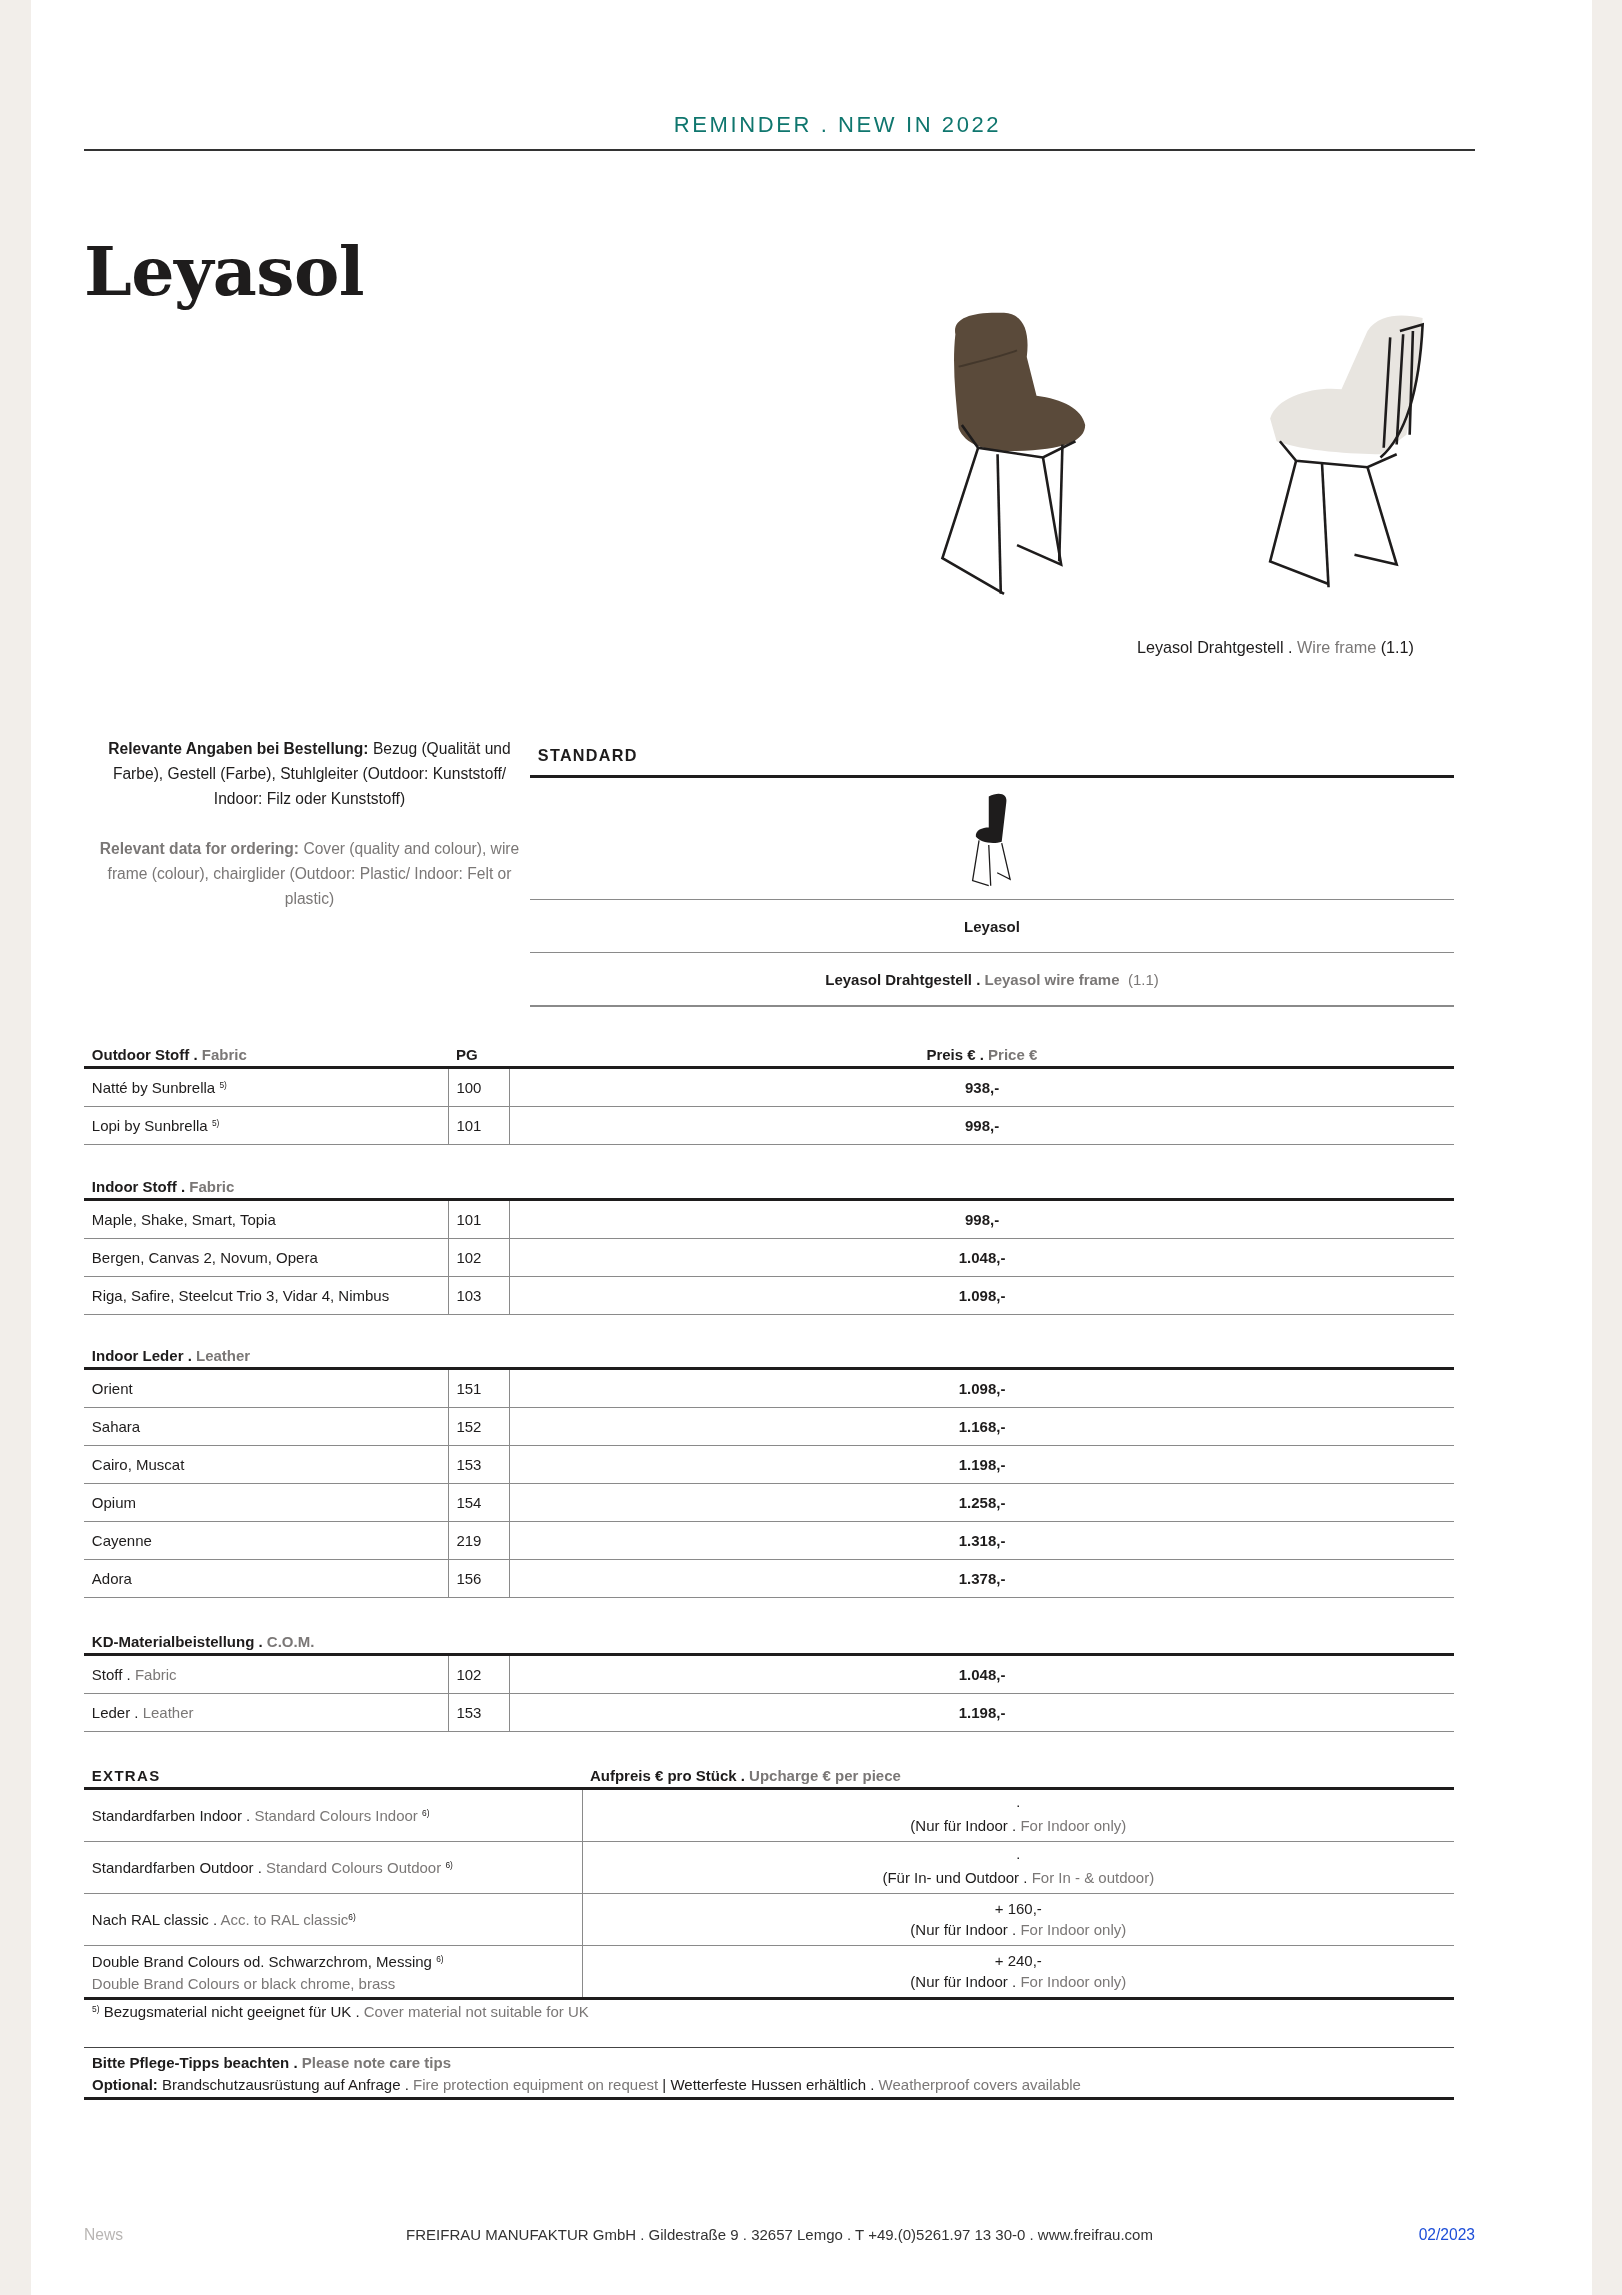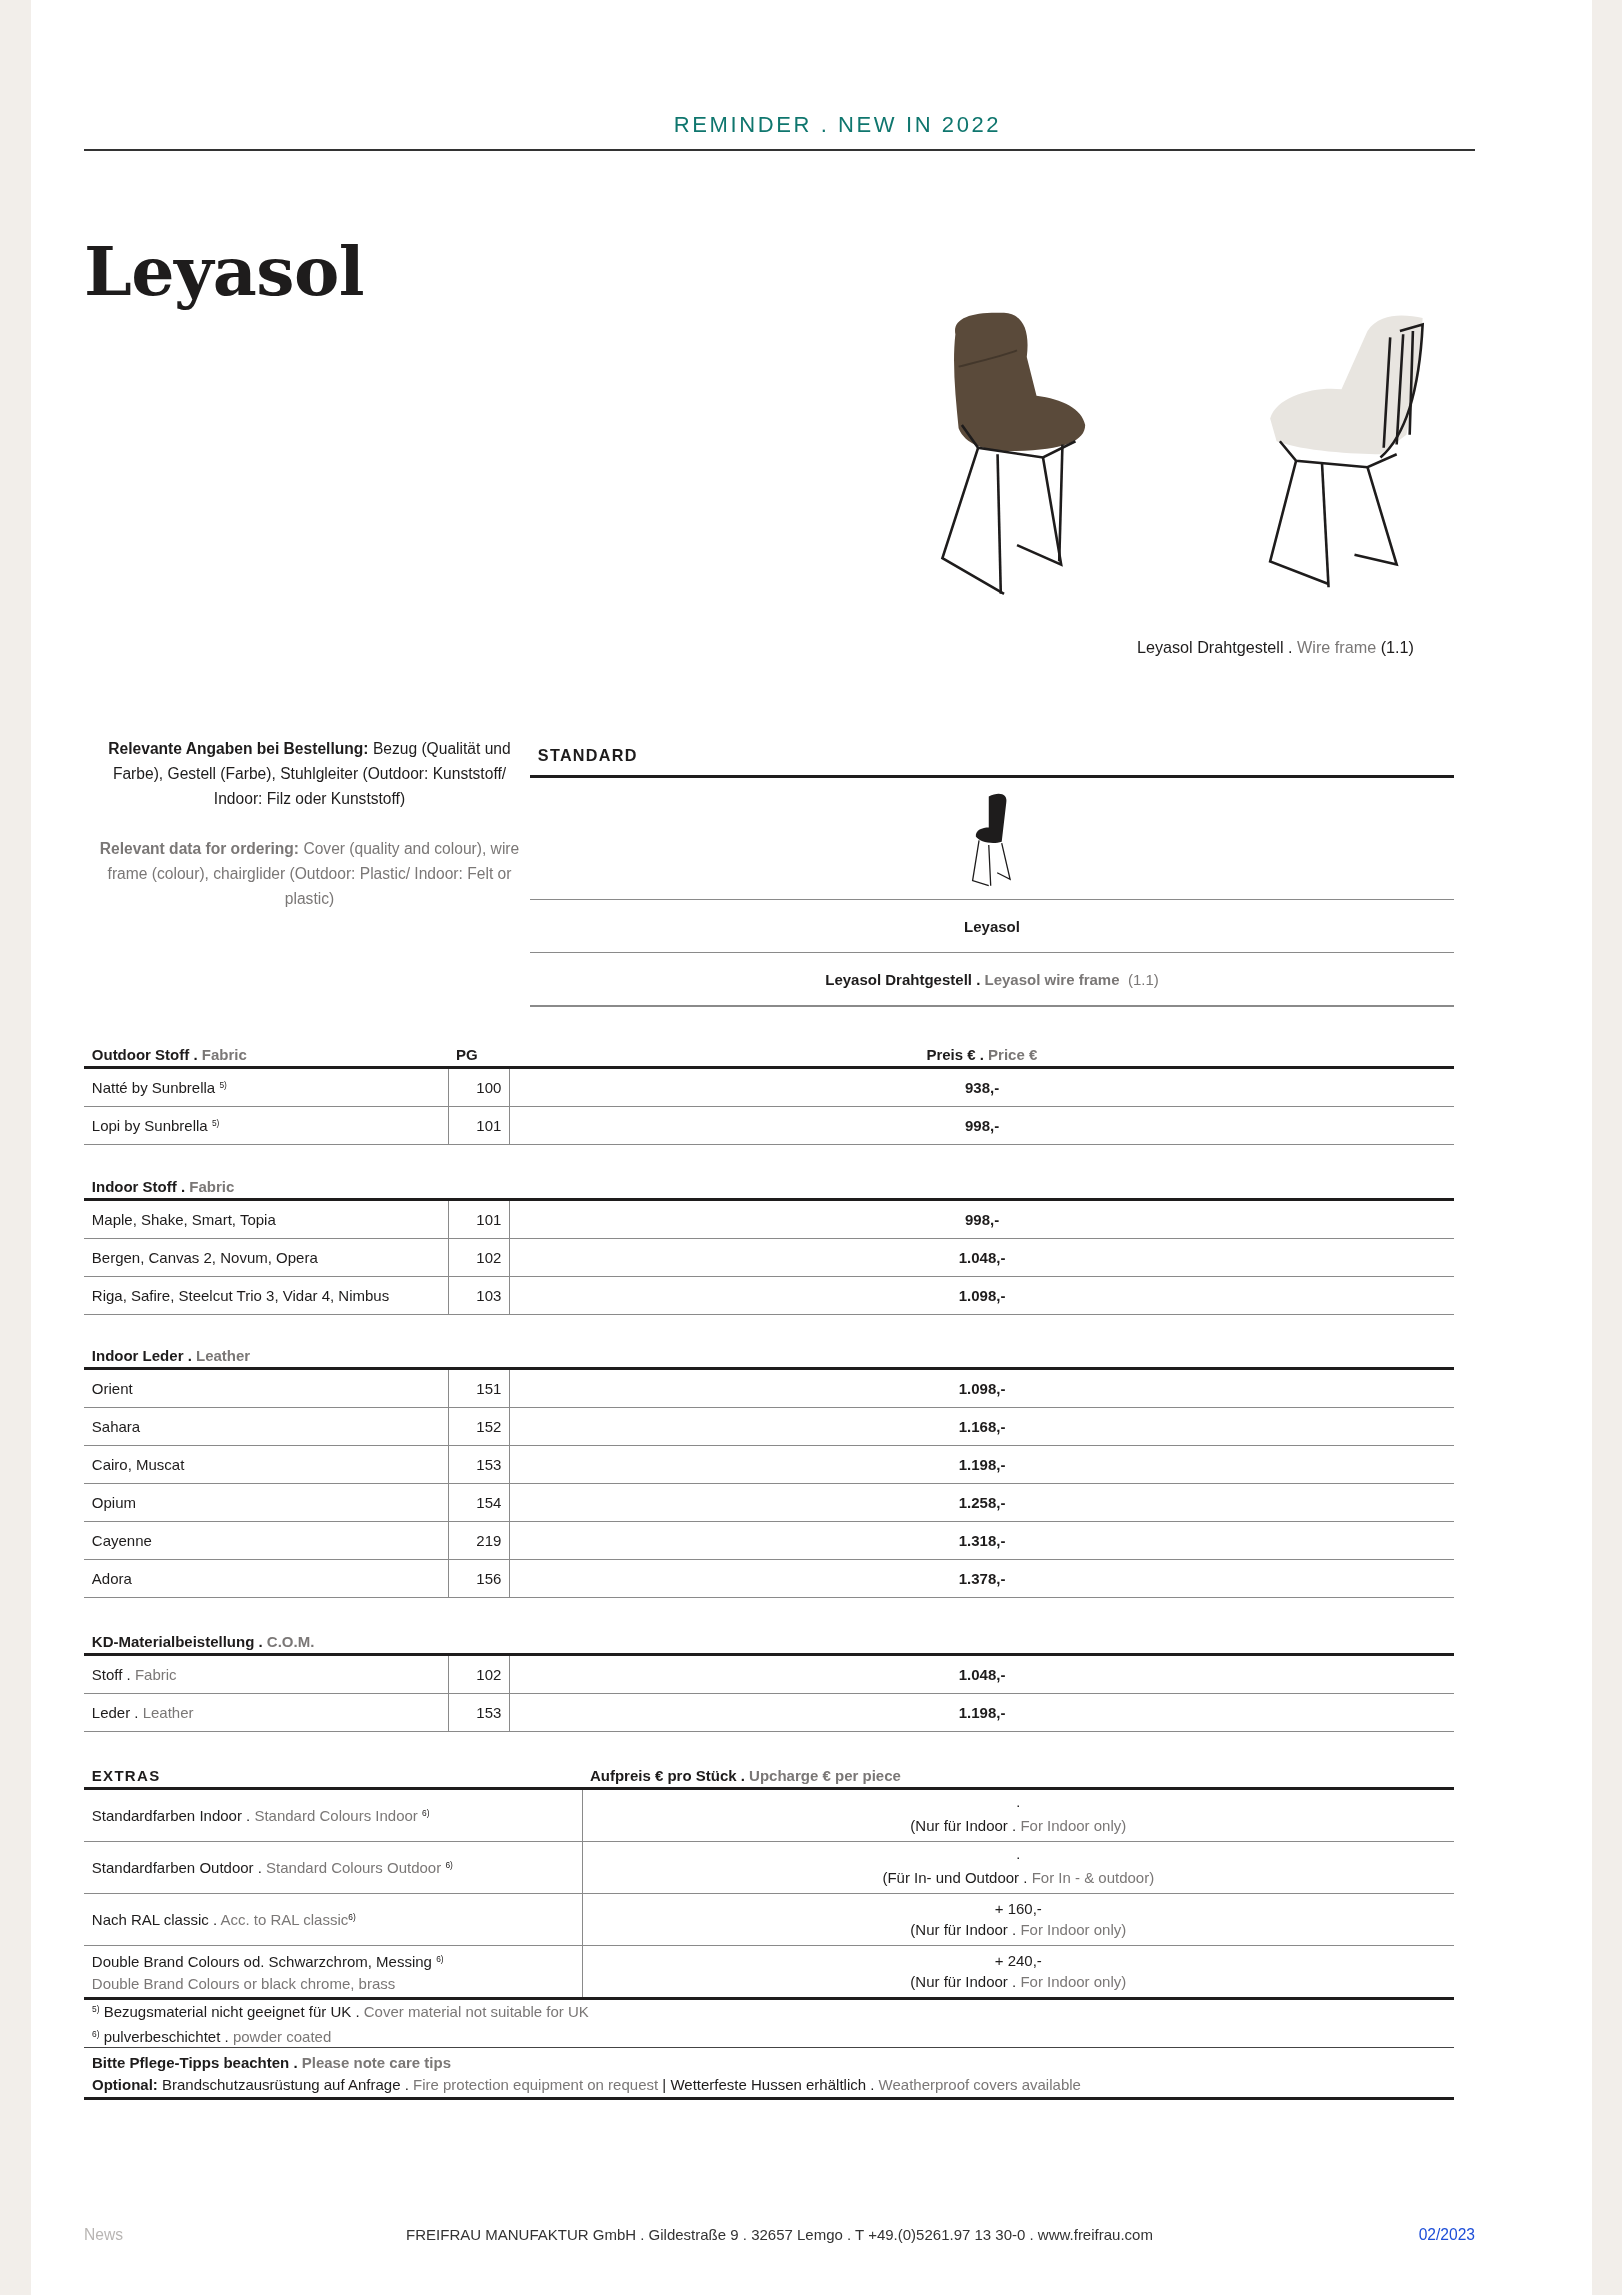--- a/index.html
+++ b/index.html
@@ -21,21 +21,21 @@
 
   .std { left:530px; top:734px; width:924px; }
   .std-label { font-size:16.2px; letter-spacing:1.3px; font-weight:bold; padding:11.7px 0 0 7.8px; height:29px; }
   .thick { height:3.2px; background:#1e1c1c; }
   .thin { height:1.3px; background:#8a8a8a; }
   .std-img { height:121px; display:flex; align-items:center; justify-content:center; }
   .std-cell { height:52px; display:flex; align-items:center; justify-content:center; font-size:15px; }
 
   table.price { position:absolute; left:84px; width:1370px; border-collapse:collapse; font-size:15px; }
   table.price td { padding:0 7.8px; height:37px; border-bottom:1.3px solid #8a8a8a; vertical-align:middle; }
-  table.price td.pg { width:45px; text-align:right; border-left:1.3px solid #8a8a8a; border-right:1.3px solid #8a8a8a; }
+  table.price td.pg { width:45px; text-align:left; border-left:1.3px solid #8a8a8a; border-right:1.3px solid #8a8a8a; }
   table.price td.name { width:348px; }
   table.price td.val { text-align:center; font-weight:bold; }
   table.price tr.head td { border-bottom:3.2px solid #1e1c1c; height:23.4px; font-weight:bold; vertical-align:bottom; padding-bottom:2.6px; border-left:none; border-right:none; }
   table.price tr.head td.pgh { text-align:left; padding-left:7.8px; }
   sup { font-size:8.4px; vertical-align:5.2px; }
 
   table.extras { position:absolute; left:84px; top:1761px; width:1370px; border-collapse:collapse; font-size:15px; }
   table.extras td { border-bottom:1.3px solid #8a8a8a; height:51px; padding:0 7.8px; vertical-align:middle; }
   table.extras td.lbl { width:482px; border-right:1.3px solid #8a8a8a; }
   table.extras td.val { text-align:center; line-height:21.4px; }
@@ -249,21 +249,20 @@
     <td class="val">
           <div>+ 240,-</div>
           <div><span>(Nur für Indoor .</span> <span class="muted">For Indoor only)</span></div>
         </td>
   </tr>
 </tbody>
   </table>
 
 <div class="abs footnotes">
   <div><sup>5)</sup> <span>Bezugsmaterial nicht geeignet für UK .</span> <span class="muted">Cover material not suitable for UK</span></div>
-  <div><sup>6)</sup> <span>pulverbeschichtet .</span> <span class="muted">powder coated</span></div>
 </div>
 <div class="abs notes-rule"></div>
 <div class="abs optional">
   <div><span class="b">Bitte Pflege-Tipps beachten .</span> <span class="b muted">Please note care tips</span></div>
   <div><span class="b">Optional:</span> <span>Brandschutzausrüstung auf Anfrage .</span> <span class="muted">Fire protection equipment on request</span> <span>|</span> <span>Wetterfeste Hussen erhältlich .</span> <span class="muted">Weatherproof covers available</span></div>
 </div>
 <div class="abs bottom-rule"></div>
 
 <div class="abs footer-left">News</div>
 <div class="abs footer-center">FREIFRAU MANUFAKTUR GmbH . Gildestraße 9 . 32657 Lemgo . T +49.(0)5261.97 13 30-0 . www.freifrau.com</div>

